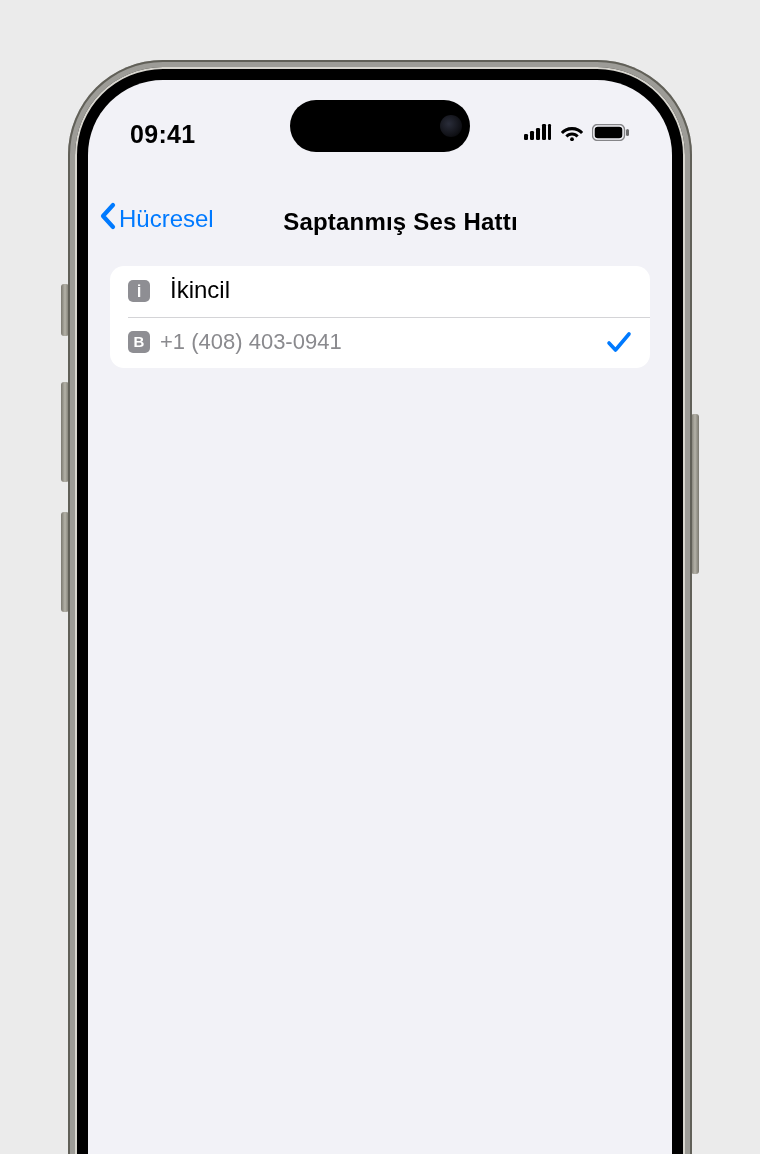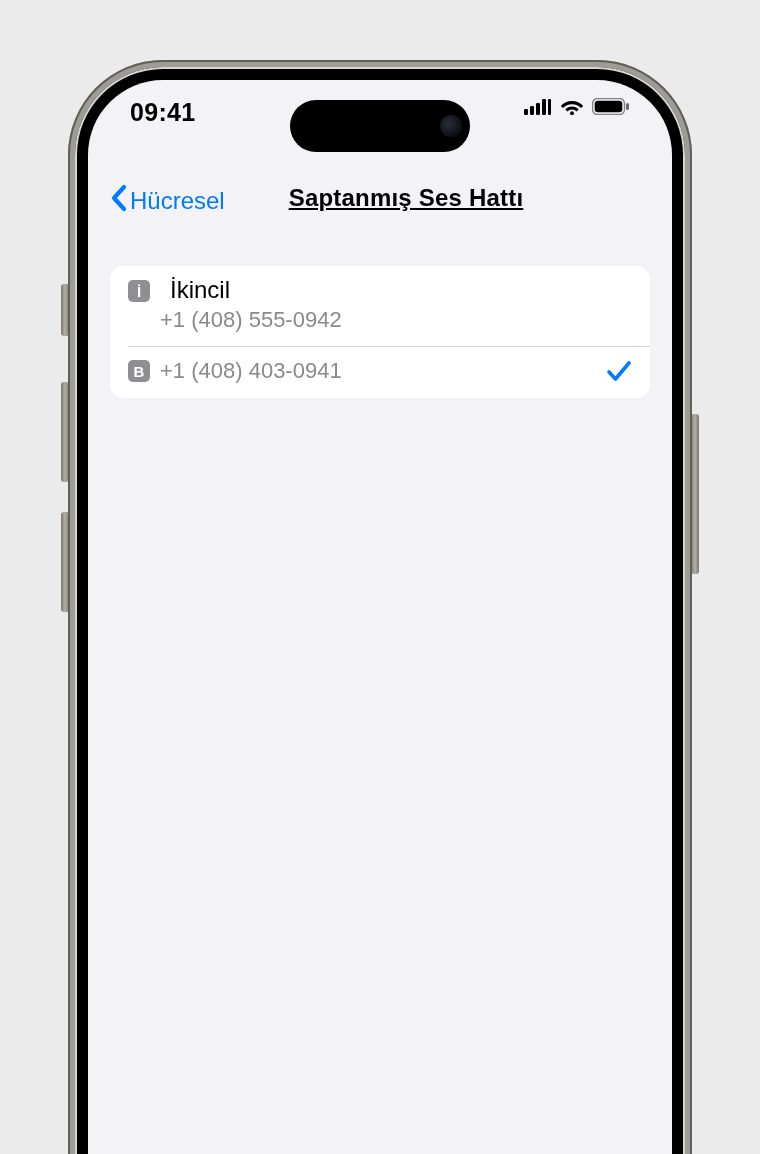--- a/index.html
+++ b/index.html
@@ -67,45 +67,44 @@
     .camera {
       width: 22px; height: 22px;
       border-radius: 50%;
       background: radial-gradient(circle at 40% 40%, #2a2d3a 0%, #121319 60%, #000 100%);
     }
     .status-bar {
       position: absolute;
       top: 0; left: 0; right: 0;
       height: 90px;
       display: flex;
-      align-items: flex-start;
+      align-items: center;
       justify-content: space-between;
       padding: 18px 42px 0;
       z-index: 3;
     }
     .status-time {
       font-size: 25px;
       font-weight: 600;
       letter-spacing: 0.3px;
       font-variant-numeric: tabular-nums;
     }
     .status-icons {
       display: flex;
       align-items: center;
       gap: 8px;
     }
     .nav-bar {
       position: absolute;
       top: 104px;
-      left: 12px; right: 0;
+      left: 1px; right: 0;
       height: 52px;
       display: flex;
-      align-items: flex-start;
+      align-items: flex-end;
       justify-content: center;
-      text-decoration: underline;
     }
     .nav-title {
       font-size: 24px;
       font-weight: 600;
       color: #000;
       letter-spacing: 0.2px;
       margin-left: 40px;
     }
     .nav-back {
       position: absolute;
@@ -237,21 +236,20 @@
       <div class="nav-title">Saptanmış Ses Hattı</div>
     </div>
 
     <div class="content">
       <div class="list-group">
 
         <div class="list-row">
           <div class="row-badge">İ</div>
           <div class="row-text">
             <div class="row-label">İkincil</div>
-            <div class="row-sub">+1 (408) 555-0942</div>
           </div>
         </div>
 
         <div class="list-row">
           <div class="row-badge">B</div>
           <div class="row-text">
             <div class="row-sub">+1 (408) 403-0941</div>
           </div>
           <div class="row-check">
             <svg width="26" height="24" viewBox="0 0 26 24">

